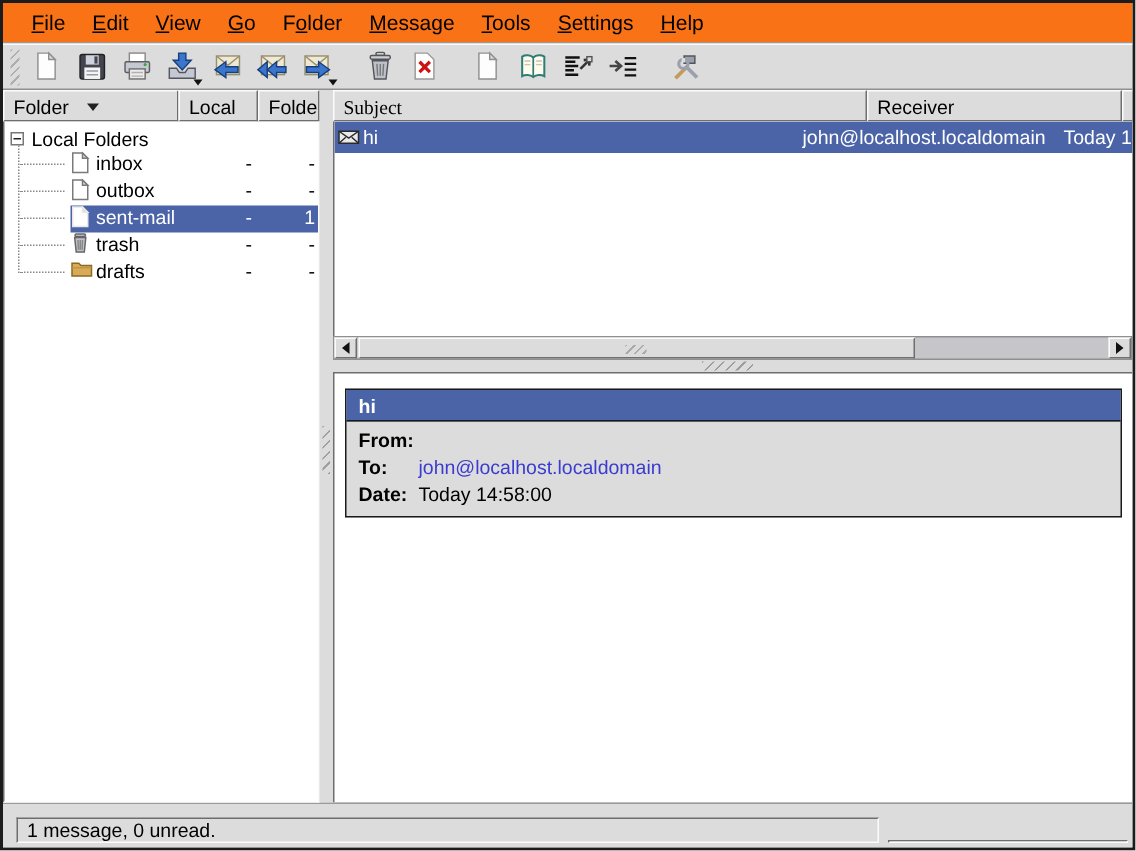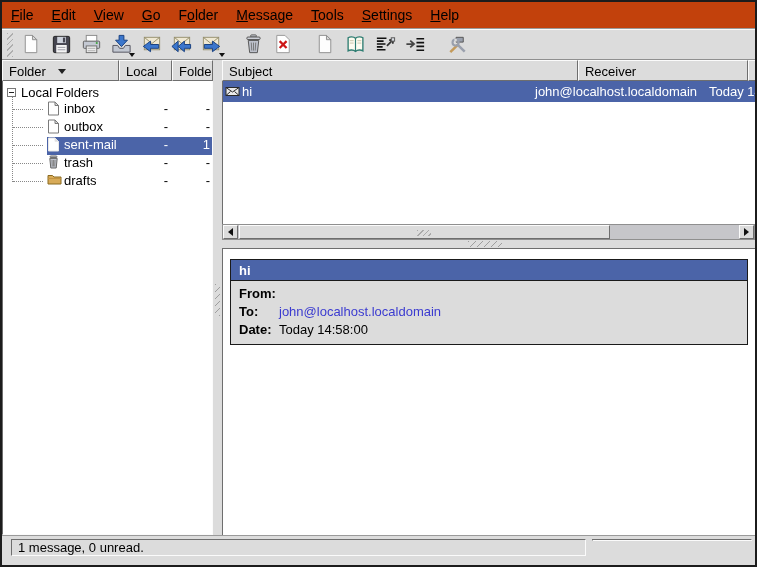--- a/index.html
+++ b/index.html
@@ -3,22 +3,22 @@
 <meta charset="utf-8">
 <style>
   * { margin:0; padding:0; box-sizing:border-box; }
   html,body { width:757px; height:567px; }
   body { font-family:"Liberation Sans","DejaVu Sans",sans-serif; font-size:13px; color:#000; }
 
   .window { width:757px; height:567px; background:#dcdcdc; border:2px solid #1c1c1c;
             display:flex; flex-direction:column; overflow:hidden; }
 
   
-  .menubar { height:27px; display:flex; align-items:center; padding-left:0;
-             background:#c2410c; border-bottom:1px solid #9a9a9a; flex:none; }
+  .menubar { height:27px; display:flex; align-items:center; padding-left:10px;
+             background:#f97316; border-bottom:1px solid #9a9a9a; flex:none; }
   .menu-item { padding:3px 9px; font-size:14px; cursor:default; white-space:nowrap; }
   .menu-item u { text-decoration:underline; }
 
   
   .toolbar { height:31px; display:flex; align-items:center; background:#dcdcdc;
              border-top:1px solid #fbfbfb; border-bottom:1px solid #8f8f8f; padding-left:3px; flex:none; }
   .tb-handle { width:6px; height:24px; margin:0 5px 0 2px;
                background:repeating-linear-gradient(135deg,#aeaeae 0 1px,transparent 1px 4px); }
   .tb-btn { position:relative; width:27px; height:27px; border:none; background:transparent;
             display:flex; align-items:center; justify-content:center; padding:0; margin-right:3px; }
@@ -61,21 +61,21 @@
   .f-unread { width:50px; text-align:right; padding-right:4px; }
   .f-total { width:42px; text-align:right; padding-right:4px; }
 
   
   .vsplit { width:9px; flex:none; background:#dcdcdc; position:relative; }
   .grip-v { position:absolute; top:224px; left:2px; width:5px; height:32px;
             background:repeating-linear-gradient(135deg,#9e9e9e 0 1px,transparent 1px 5px); }
 
   
   .right-pane { flex:1; display:flex; flex-direction:column; min-width:0; }
-  .h-subject { width:360px; } .h-receiver { width:172px; } .h-date { flex:1; border-right:none;text-align:center; }
+  .h-subject { width:360px;font-family:Liberation Serif, serif; } .h-receiver { width:172px; } .h-date { flex:1; border-right:none;text-align:center; }
   .msg-list { height:143px; flex:none; background:#fff; border-left:1px solid #6e6e6e; overflow:hidden; }
   .msg-row { height:21px; display:flex; align-items:center; background:#4b64a8; color:#fff; font-size:13px; }
   .m-subjcell { width:310px; flex:none; display:flex; align-items:center; padding-left:2px; overflow:hidden; }
   .env-icon { margin-right:2px; display:flex; }
   .m-receiver { width:172px; flex:none; white-space:nowrap; overflow:hidden; padding-left:2px; }
   .m-date { flex:1; white-space:nowrap; overflow:hidden; padding-left:4px; }
 
   
   .hscroll { height:16px; flex:none; display:flex; background:#c6c6ca; border:1px solid #8f8f8f; }
   .sb-btn { width:15px; height:14px; flex:none; background:#dcdcdc; border-top:1px solid #fbfbfb;
@@ -106,21 +106,21 @@
   .hdr-rows { padding:4px 0 5px 0; }
   .hdr-row { padding:1px 8px; height:18px; font-size:13px; display:flex; }
   .hdr-label { font-weight:bold; width:40px; flex:none; }
   .hdr-value { color:#000; text-decoration:none; }
   .hdr-value.link { color:#3b3bd0; }
   .msg-body { margin:26px 0 0 8px; font-size:13px; }
   .body-line { min-height:14px; line-height:14px; white-space:pre-wrap; }
 
   
   .statusbar { height:30px; flex:none; border-top:1px solid #9a9a9a; background:#dcdcdc;
-               display:flex; align-items:flex-start; padding:3px 3px 3px 2px; }
+               display:flex; align-items:flex-end; padding:3px 3px 3px 2px; }
   .sb-grip { width:5px; flex:none; margin-right:2px;
              background:linear-gradient(90deg,#3c4ba8 0 2px,#fff 2px 3px,#3c4ba8 3px 5px); }
   .status-panel { border-top:1px solid #6e6e6e; border-left:1px solid #6e6e6e;
                   border-right:1px solid #fbfbfb; border-bottom:1px solid #fbfbfb;
                   background:#dcdcdc; display:flex; align-items:center; }
   .status-panel.main-p { flex:1; padding-left:6px; margin-right:6px; font-size:13px; }
   .status-panel.right-p { width:160px; flex:none; }
 </style>
 </head>
 <body>

